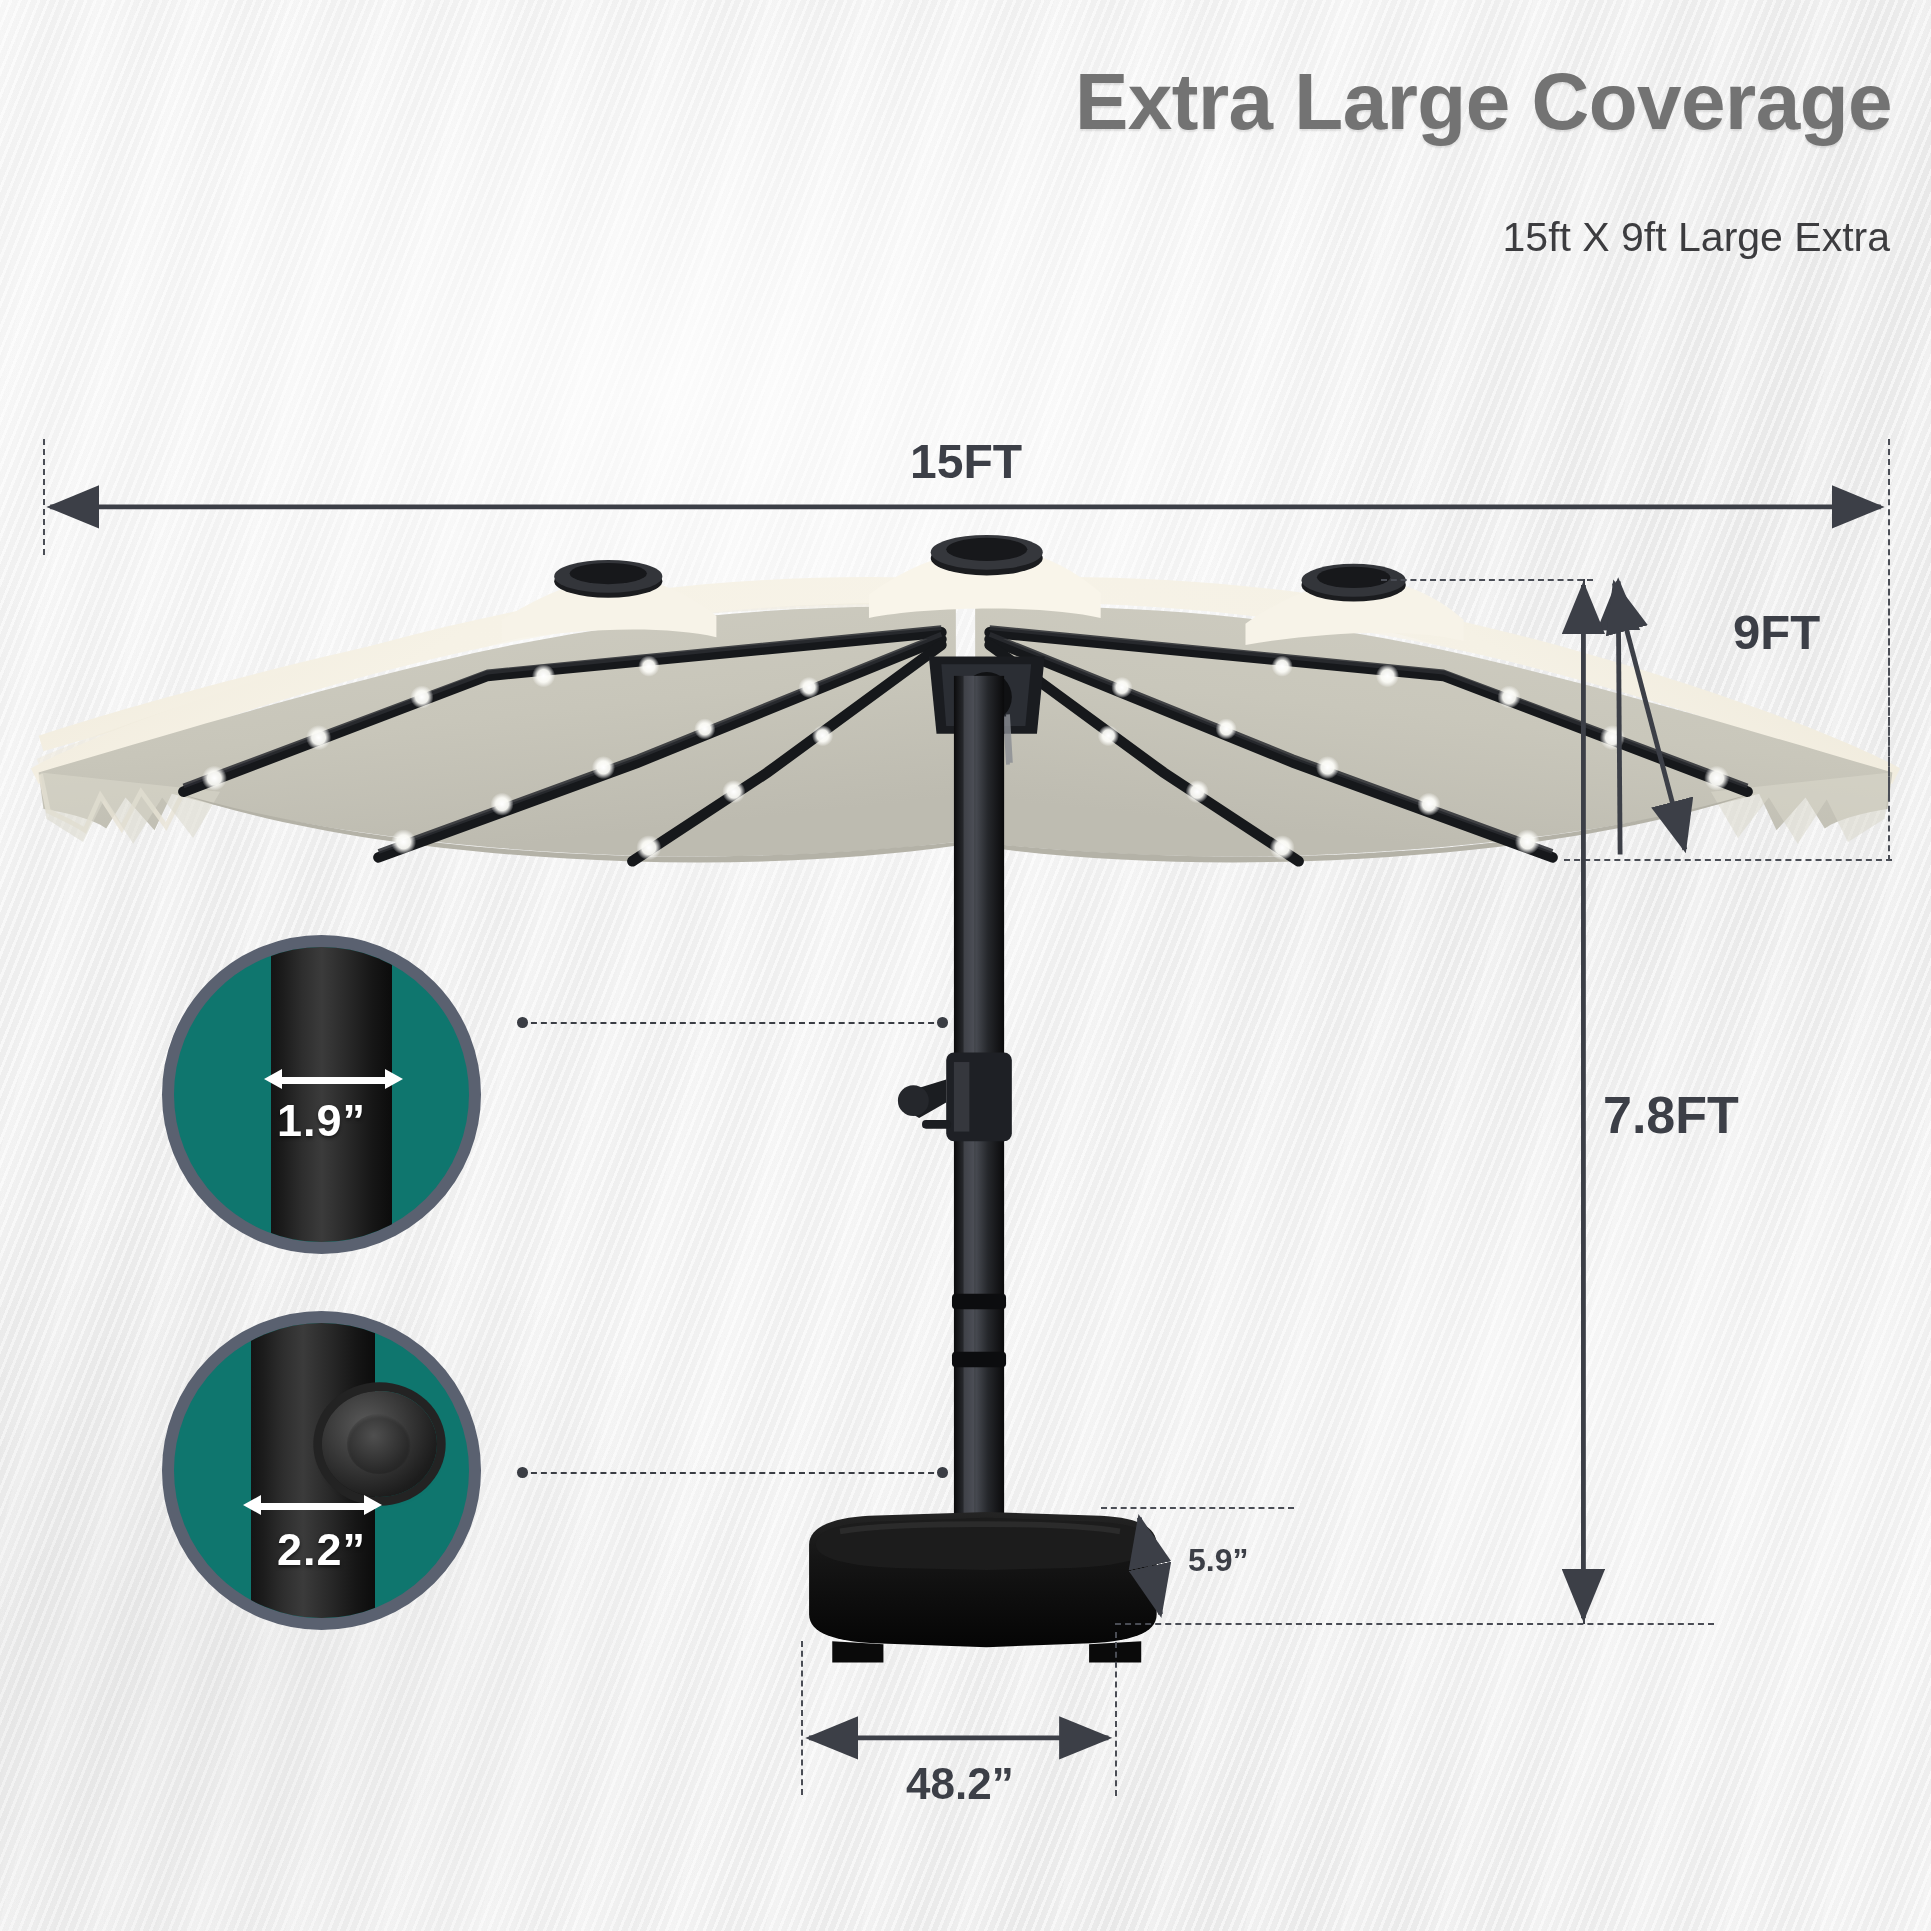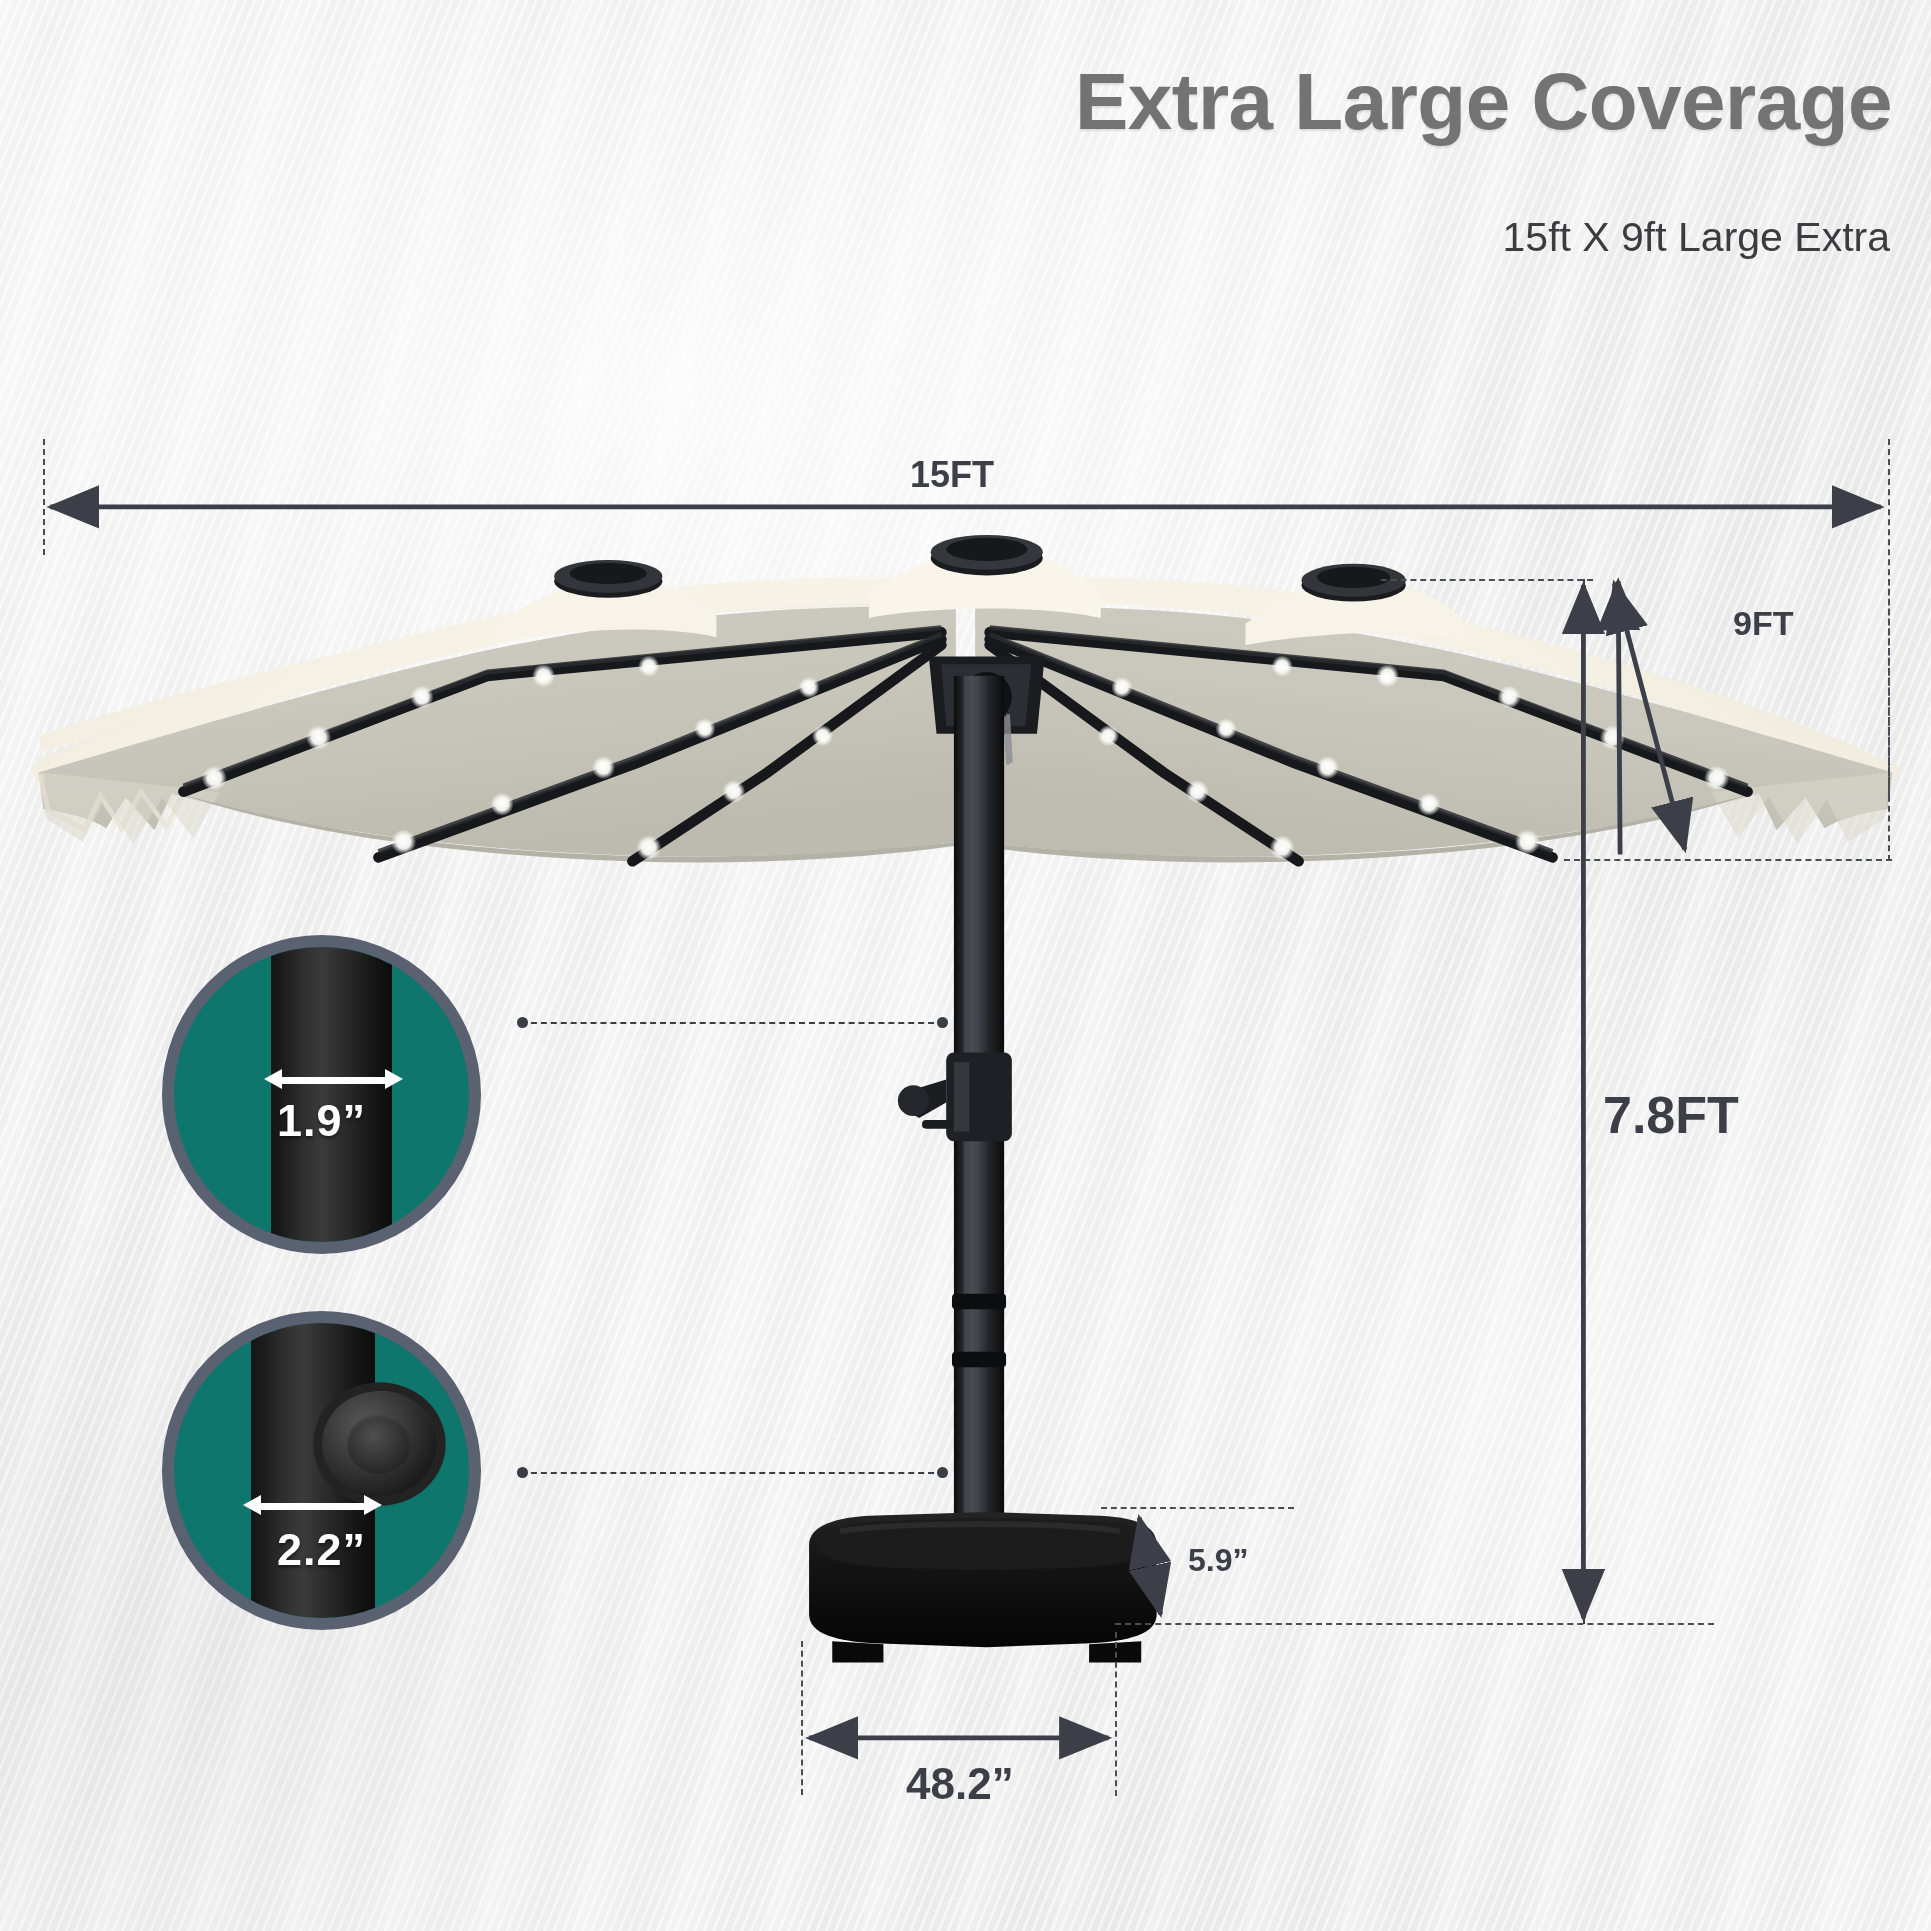--- a/index.html
+++ b/index.html
@@ -71,22 +71,22 @@
     white-space: nowrap;
   }
 
   
   .dim {
     position: absolute;
     color: #3c3f47;
     font-weight: bold;
     white-space: nowrap;
   }
-  .dim-15ft { left: 910px;  top: 454px;  font-size: 36px; }
-  .dim-9ft  { left: 1733px; top: 604px;  font-size: 34px; }
+  .dim-15ft { left: 910px;  top: 434px;  font-size: 48px; }
+  .dim-9ft  { left: 1733px; top: 604px;  font-size: 49px; }
   .dim-78ft { left: 1603px; top: 1085px; font-size: 52px; }
   .dim-59   { left: 1188px; top: 1542px; font-size: 32px; }
   .dim-276  { left: 906px;  top: 1759px; font-size: 44px; }
 
   
   .dashv {
     position: absolute;
     width: 0;
     border-left: 2.9px dashed #4a4d55;
   }

